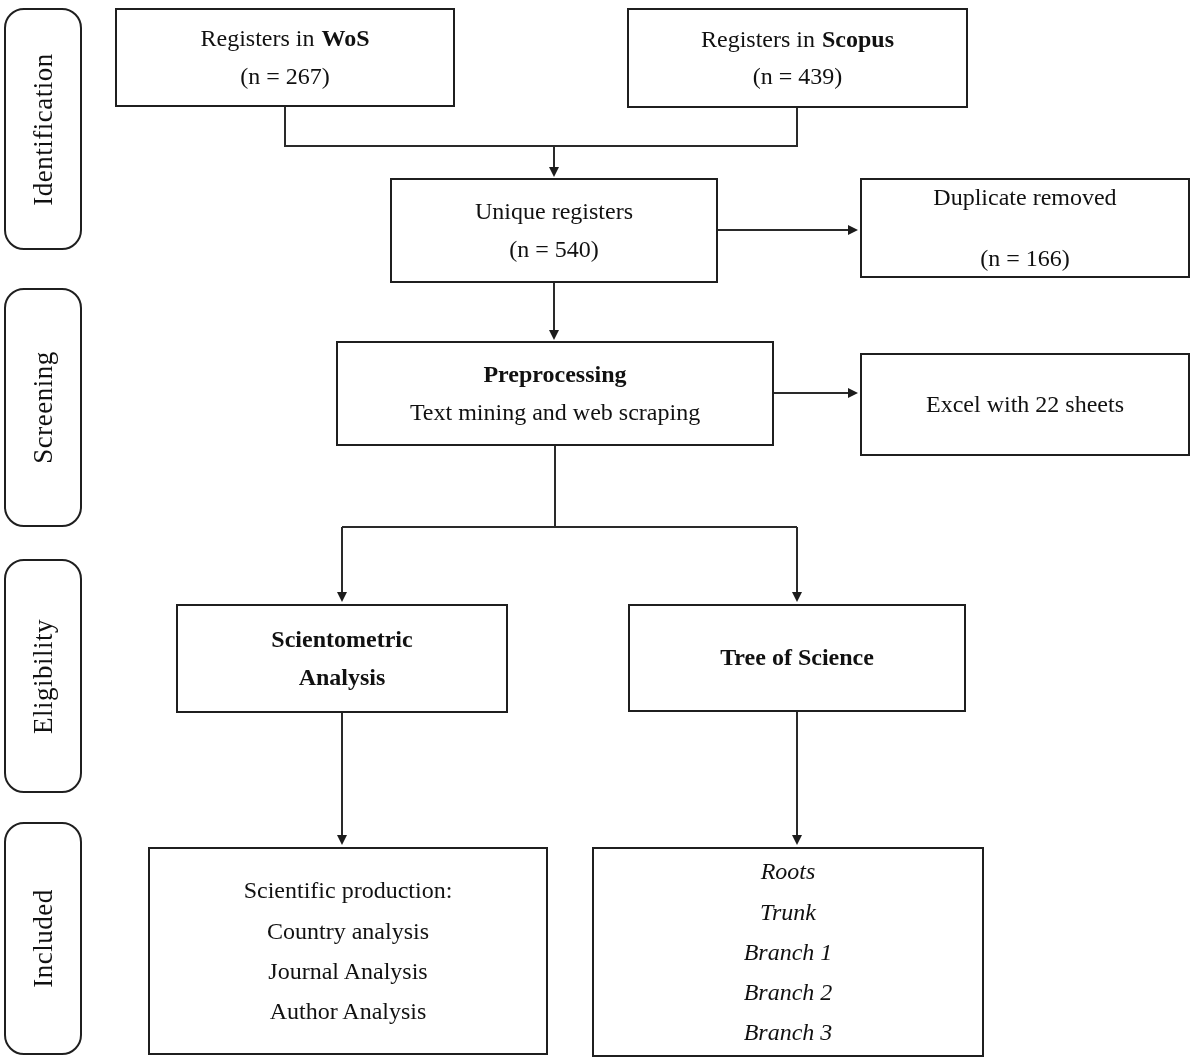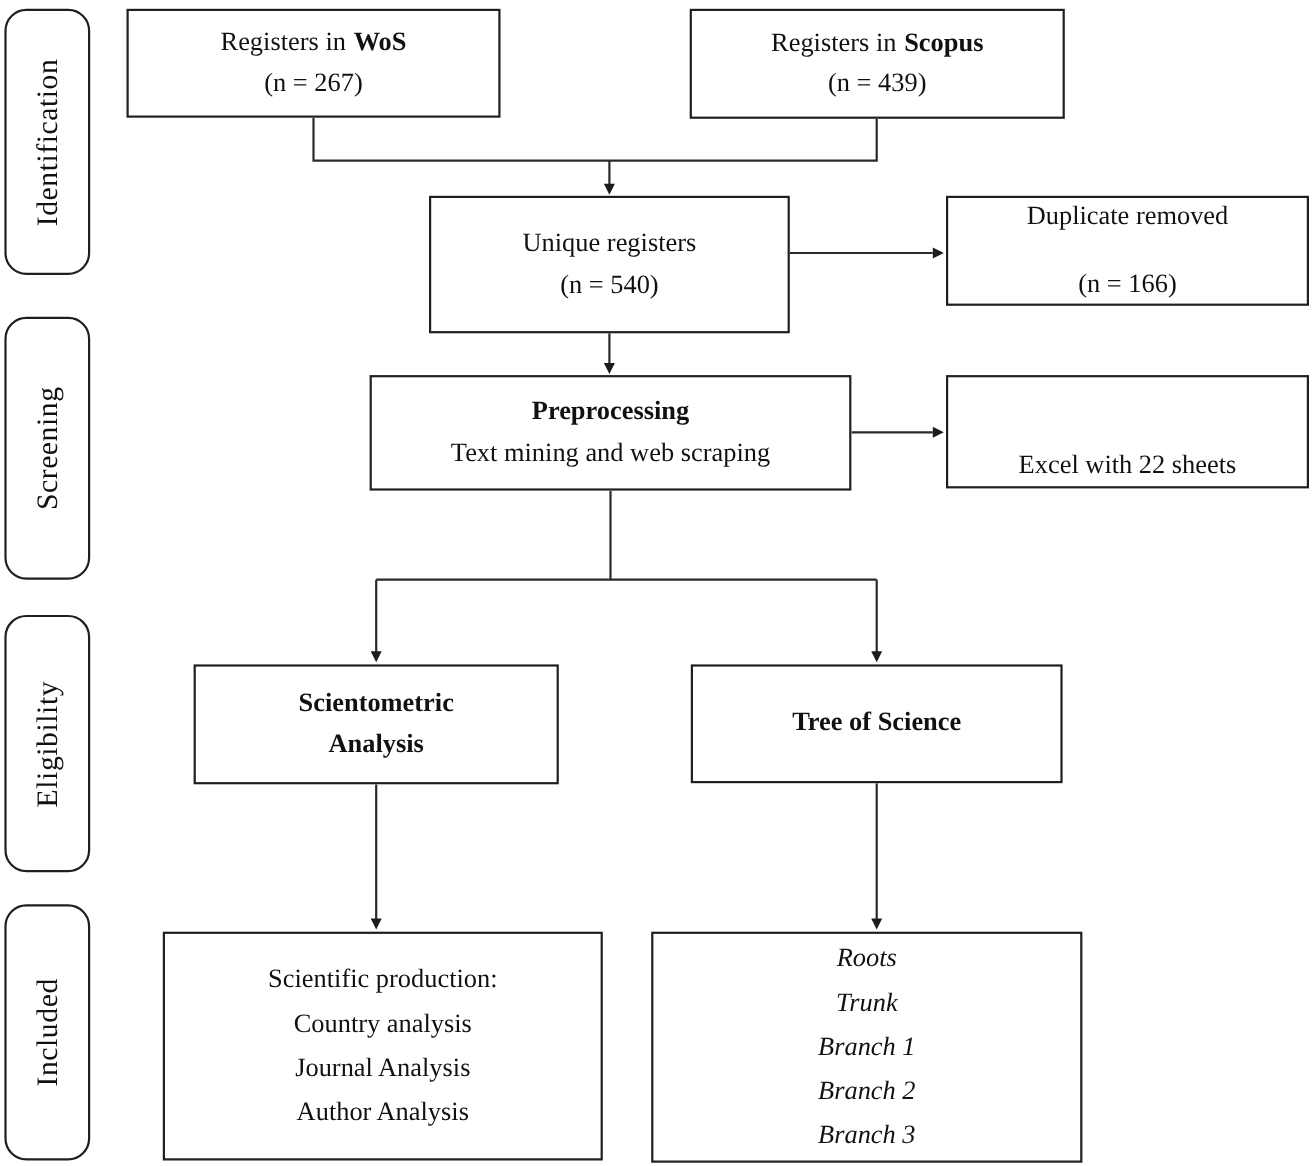--- a/index.html
+++ b/index.html
@@ -128,36 +128,36 @@
     <div class="line">(n = 267)</div>
   </div>
 
   <div class="node" id="box-scopus" style="left:627px; top:8px; width:341px; height:100px;">
     <div class="line">
       <span>Registers in</span><span class="bold name-gap">Scopus</span>
     </div>
     <div class="line">(n = 439)</div>
   </div>
 
-  <div class="node" id="box-unique" style="left:390px; top:178px; width:328px; height:125px;">
+  <div class="node" id="box-unique" style="left:390px; top:178px; width:328px; height:105px;">
     <div class="line">Unique registers</div>
     <div class="line">(n = 540)</div>
   </div>
 
   <div class="node" id="box-duplicate" style="left:860px; top:178px; width:330px; height:100px;gap:24px;">
     <div class="line">Duplicate removed</div>
     <div class="line">(n = 166)</div>
   </div>
 
   <div class="node" id="box-preprocessing" style="left:336px; top:341px; width:438px; height:105px;text-align:center;">
     <div class="line bold">Preprocessing</div>
     <div class="line">Text mining and web scraping</div>
   </div>
 
-  <div class="node" id="box-excel" style="left:860px; top:341px; width:330px; height:103px;justify-content:flex-end;">
+  <div class="node" id="box-excel" style="left:860px; top:353px; width:330px; height:103px;">
     <div class="line">Excel with 22 sheets</div>
   </div>
 
   <div class="node" id="box-scientometric" style="left:176px; top:604px; width:332px; height:109px;">
     <div class="line bold">Scientometric</div>
     <div class="line bold">Analysis</div>
   </div>
 
   <div class="node" id="box-tree" style="left:628px; top:604px; width:338px; height:108px;">
     <div class="line bold">Tree of Science</div>

